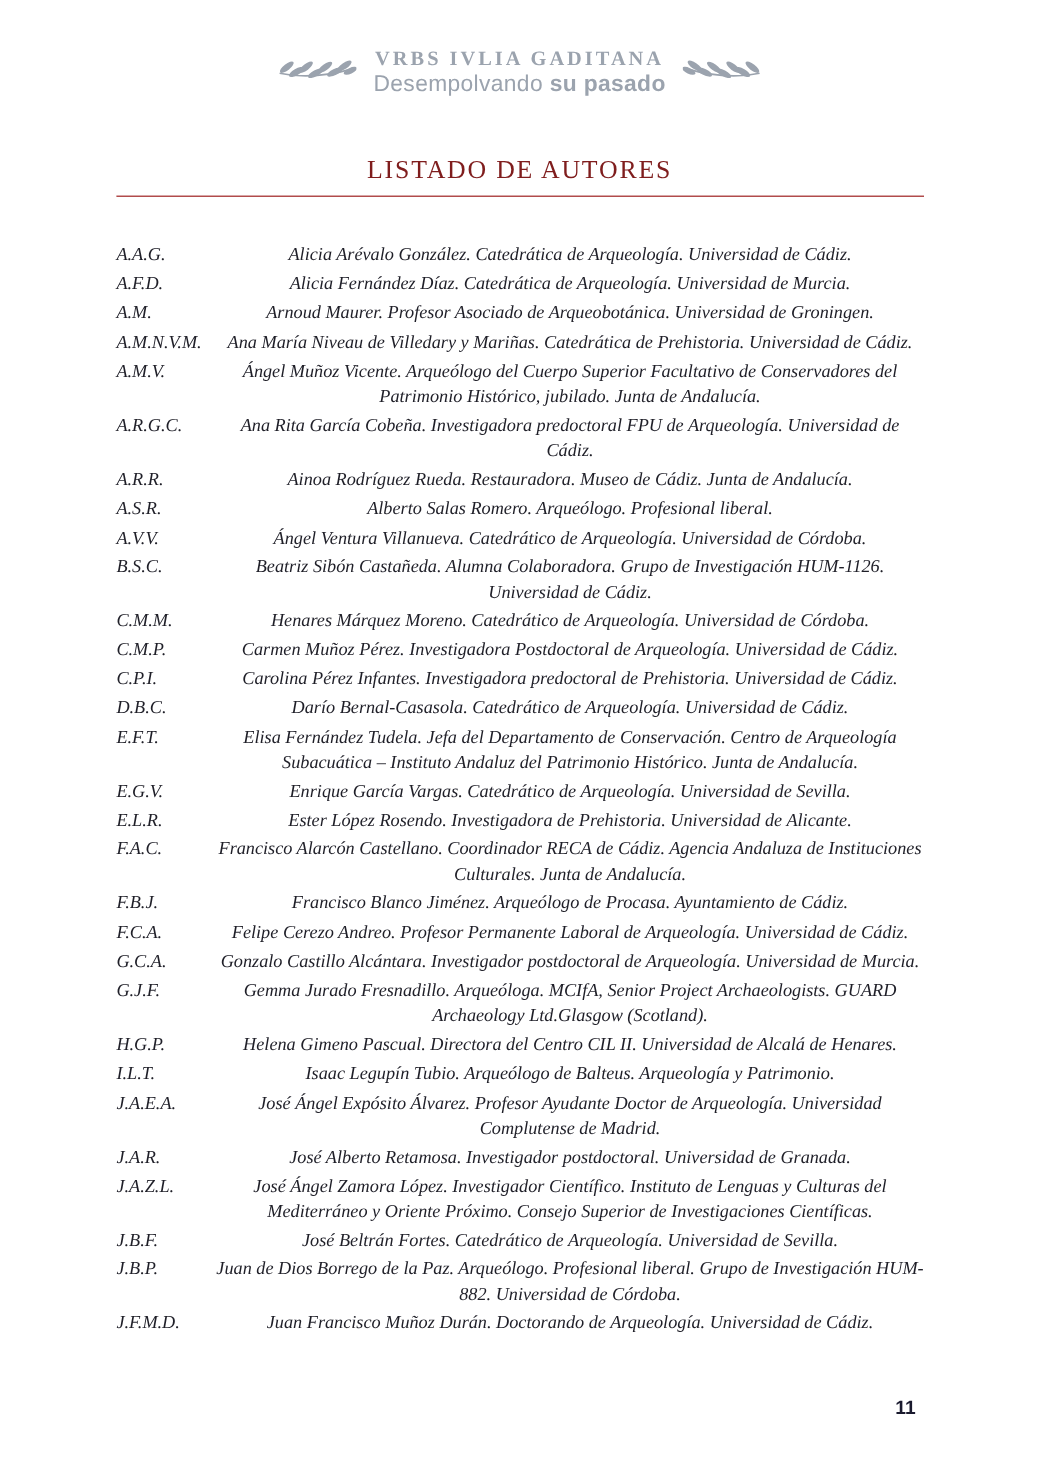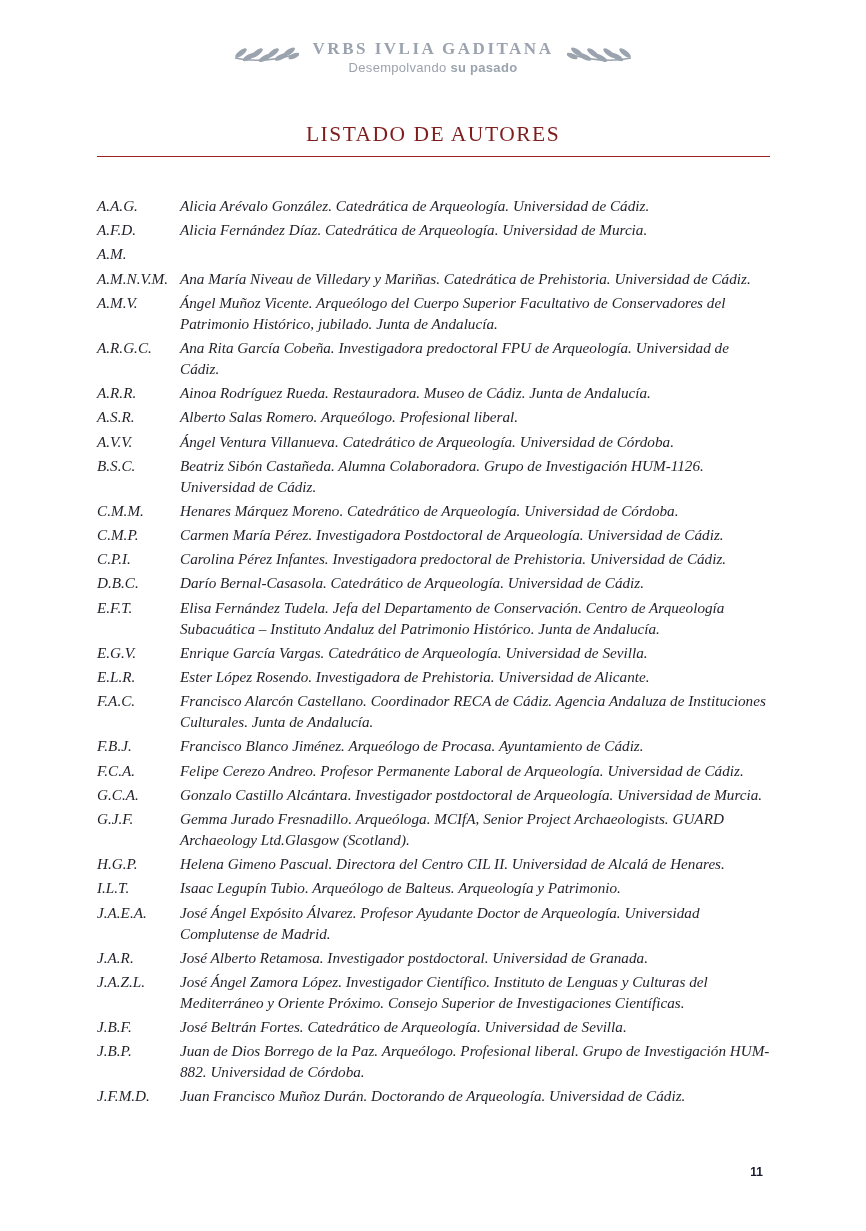--- a/index.html
+++ b/index.html
@@ -33,21 +33,21 @@
     line-height: 1.25;
   }
   .logo-title {
     font-family: "Liberation Serif", serif;
     font-size: 17px;
     letter-spacing: 2.5px;
     font-weight: 600;
     white-space: nowrap;
   }
   .logo-subtitle {
-    font-size: 13px;
+    font-size: 19px;
     letter-spacing: 0.3px;
     white-space: nowrap;
   }
   .logo-subtitle b { font-weight: 700; }
   .laurel { display: block; }
   .laurel.right { transform: scaleX(-1); }
 
   
   .page-title {
     margin: 46px 0 0 0;
@@ -76,30 +76,31 @@
     margin-bottom: 3.2px;
     font-style: italic;
   }
   .author-abbr {
     flex: 0 0 auto;
     min-width: 83px;
     white-space: nowrap;
   }
   .author-desc {
     flex: 1 1 auto;
+    text-align: center;
   }
 
   
   .page-number {
     position: absolute;
     top: 1165px;
     right: 103px;
     font-family: "Liberation Sans", sans-serif;
     font-weight: 700;
-    font-size: 12px;
+    font-size: 16px;
     color: #1a1a2e;
   }
 </style>
 </head>
 <body>
 
 <div class="page">
 
   <header class="logo">
     <span class="laurel left">
@@ -147,20 +148,21 @@
     <span class="author-desc">Alicia Arévalo González. Catedrática de Arqueología. Universidad de Cádiz.</span>
   </div>
 
   <div class="author-row">
     <span class="author-abbr">A.F.D.</span>
     <span class="author-desc">Alicia Fernández Díaz. Catedrática de Arqueología. Universidad de Murcia.</span>
   </div>
 
   <div class="author-row">
     <span class="author-abbr">A.M.</span>
+    <span class="author-desc">Arnoud Maurer. Profesor Asociado de Arqueobotánica. Universidad de Groningen.</span>
   </div>
 
   <div class="author-row">
     <span class="author-abbr">A.M.N.V.M.</span>
     <span class="author-desc">Ana María Niveau de Villedary y Mariñas. Catedrática de Prehistoria. Universidad de Cádiz.</span>
   </div>
 
   <div class="author-row">
     <span class="author-abbr">A.M.V.</span>
     <span class="author-desc">Ángel Muñoz Vicente. Arqueólogo del Cuerpo Superior Facultativo de Conservadores del Patrimonio Histórico, jubilado. Junta de Andalucía.</span>
@@ -191,21 +193,21 @@
     <span class="author-desc">Beatriz Sibón Castañeda. Alumna Colaboradora. Grupo de Investigación HUM-1126. Universidad de Cádiz.</span>
   </div>
 
   <div class="author-row">
     <span class="author-abbr">C.M.M.</span>
     <span class="author-desc">Henares Márquez Moreno. Catedrático de Arqueología. Universidad de Córdoba.</span>
   </div>
 
   <div class="author-row">
     <span class="author-abbr">C.M.P.</span>
-    <span class="author-desc">Carmen María Pérez. Investigadora Postdoctoral de Arqueología. Universidad de Cádiz.</span>
+    <span class="author-desc">Carmen Muñoz Pérez. Investigadora Postdoctoral de Arqueología. Universidad de Cádiz.</span>
   </div>
 
   <div class="author-row">
     <span class="author-abbr">C.P.I.</span>
     <span class="author-desc">Carolina Pérez Infantes. Investigadora predoctoral de Prehistoria. Universidad de Cádiz.</span>
   </div>
 
   <div class="author-row">
     <span class="author-abbr">D.B.C.</span>
     <span class="author-desc">Darío Bernal-Casasola. Catedrático de Arqueología. Universidad de Cádiz.</span>

